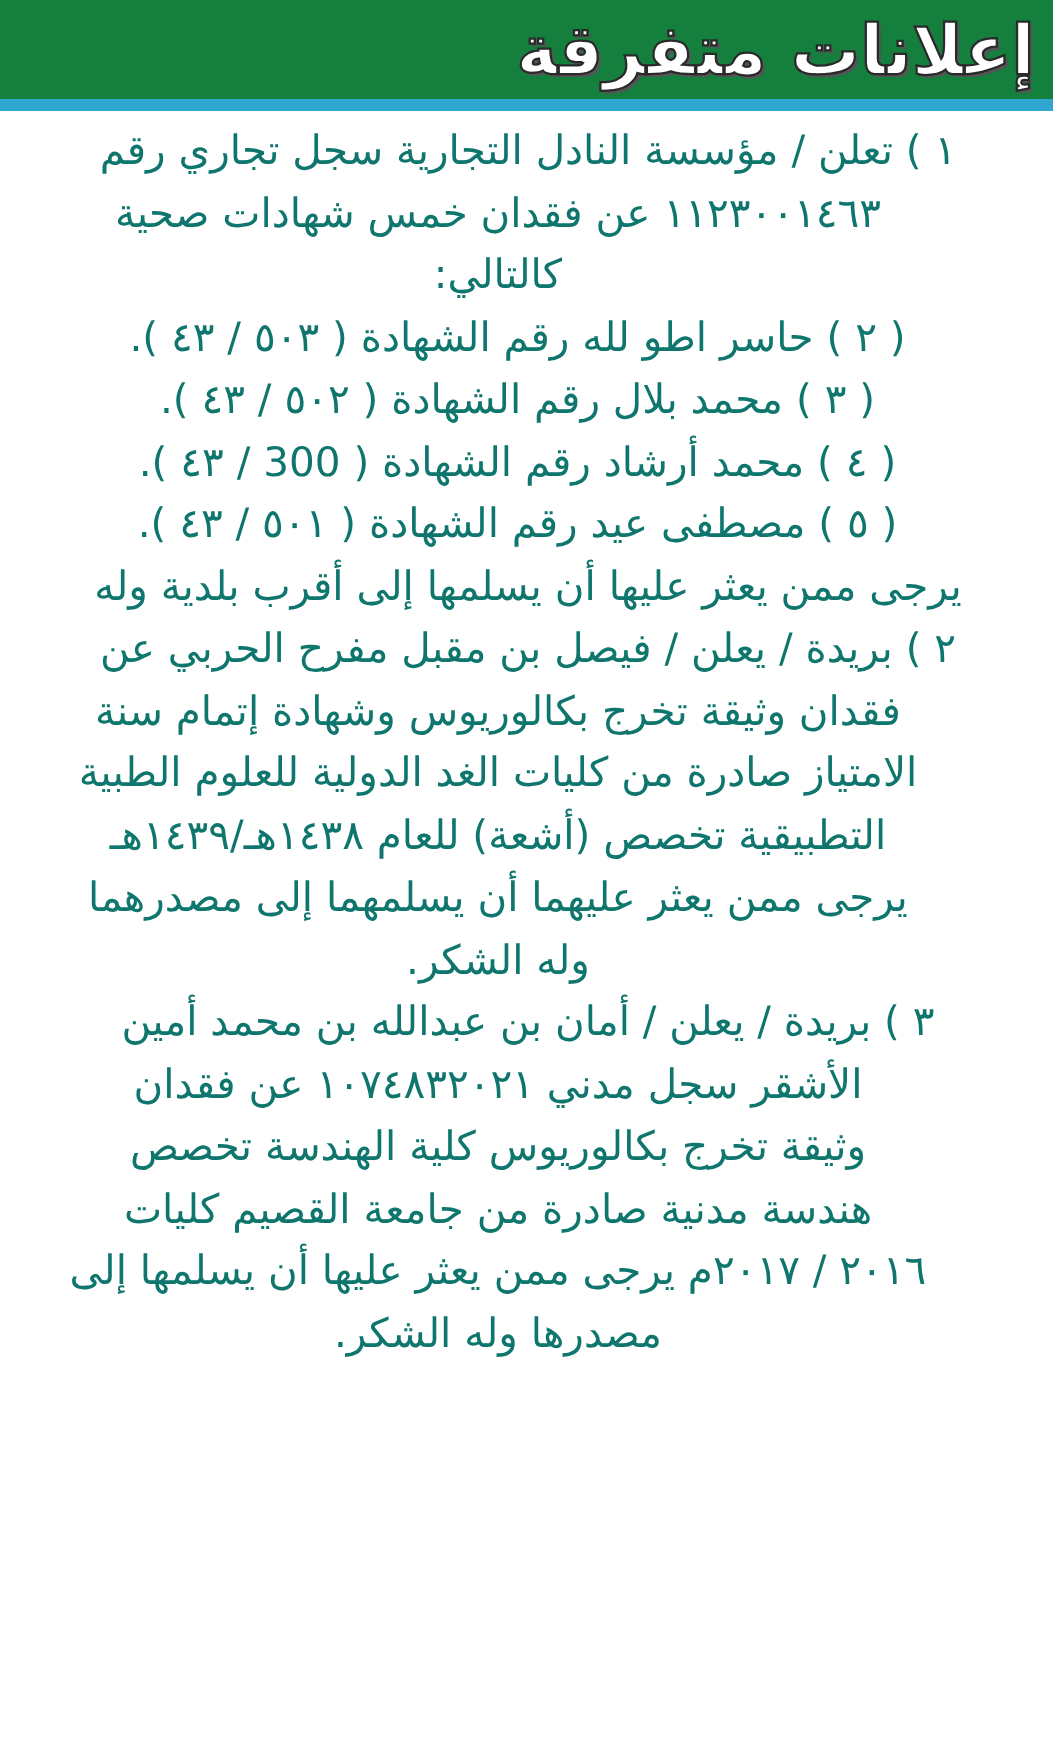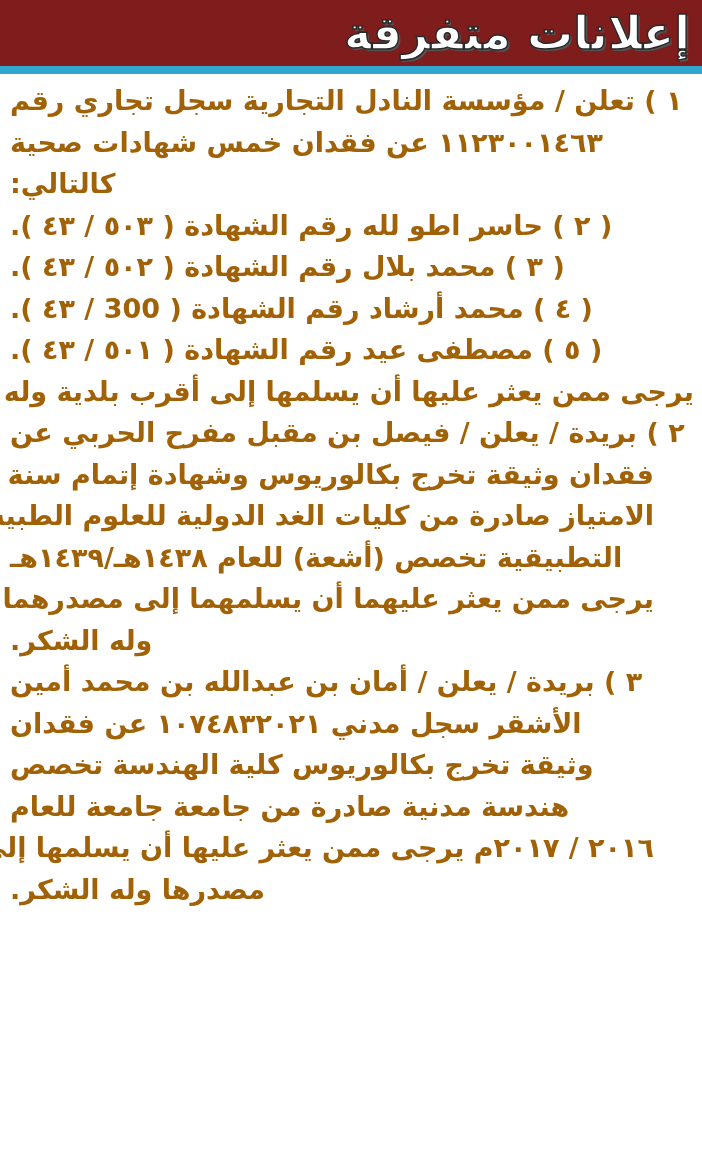--- a/index.html
+++ b/index.html
@@ -4,44 +4,44 @@
 <style>
   html, body { margin: 0; padding: 0; }
   body {
     width: 702px; height: 1170px; overflow: hidden;
     background: #ffffff;
     font-family: "DejaVu Sans", sans-serif;
   }
   .header {
     position: relative;
     width: 702px; height: 66px;
-    background: #7f1d1d;
+    background: #15803d;
   }
   .header-title {
     position: absolute; right: 12px; top: 2px;
     font-family: "DejaVu Sans", sans-serif;
     font-weight: bold;
     font-size: 46px;
     line-height: 62px;
     color: #ffffff;
     direction: rtl;
     letter-spacing: 1px;
     -webkit-text-stroke: 1.5px #2a2a2a;
     text-shadow: 2px 2px 0 #555;
   }
   .blue-bar {
     width: 702px; height: 8px;
     background: #2fa7d1;
   }
   .content {
     direction: rtl;
-    text-align: left;
+    text-align: center;
     padding: 6px 8px 0 10px;
-    color: #a16207;
-    font-weight: bold;
+    color: #0f766e;
+    font-weight: normal;
     font-size: 27px;
     line-height: 41.5px;
   }
   .indent { padding-right: 40px; }
   .list-item { padding-right: 14px; margin: 0; white-space: nowrap; }
   .line { display: block; white-space: nowrap; }
 </style>
 </head>
 <body>
 
@@ -69,18 +69,18 @@
     <span class="line indent">الامتياز صادرة من كليات الغد الدولية للعلوم الطبية</span>
     <span class="line indent">التطبيقية تخصص (أشعة) للعام ١٤٣٨هـ/١٤٣٩هـ</span>
     <span class="line indent">يرجى ممن يعثر عليهما أن يسلمهما إلى مصدرهما</span>
     <span class="line indent">وله الشكر.</span>
   </div>
 
   <div class="ad">
     <span class="line">٣ ) بريدة / يعلن / أمان بن عبدالله بن محمد أمين</span>
     <span class="line indent">الأشقر سجل مدني ١٠٧٤٨٣٢٠٢١ عن فقدان</span>
     <span class="line indent">وثيقة تخرج بكالوريوس كلية الهندسة تخصص</span>
-    <span class="line indent">هندسة مدنية صادرة من جامعة جامعة للعام</span>
+    <span class="line indent">هندسة مدنية صادرة من جامعة القصيم كليات</span>
     <span class="line indent">٢٠١٦ / ٢٠١٧م يرجى ممن يعثر عليها أن يسلمها إلى</span>
     <span class="line indent">مصدرها وله الشكر.</span>
   </div>
 
 </div>
 
 </body></html>

